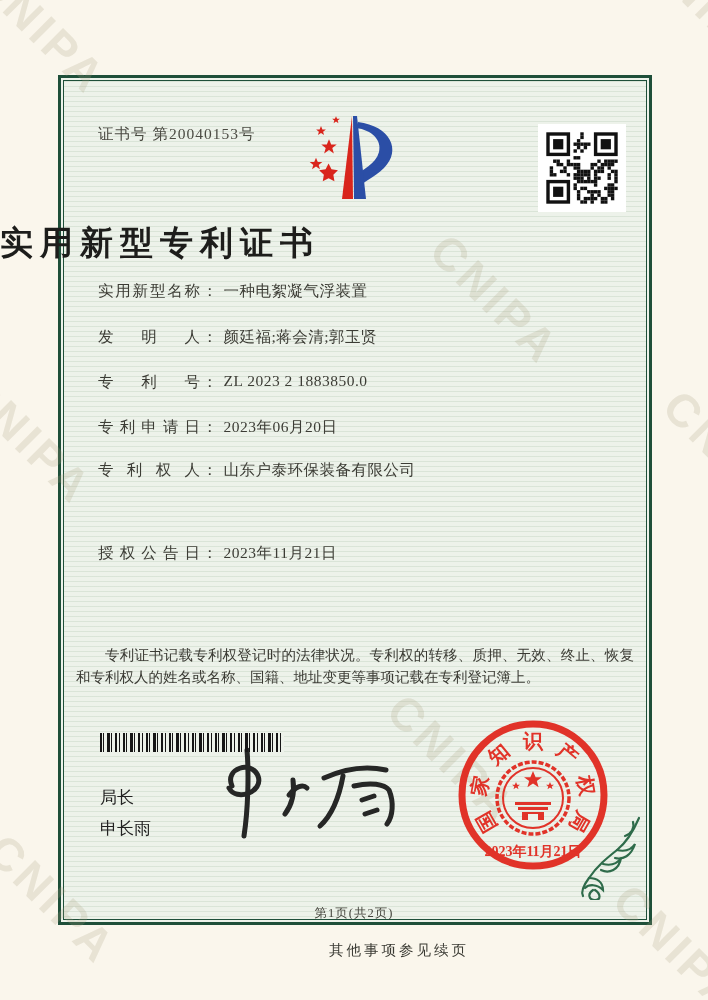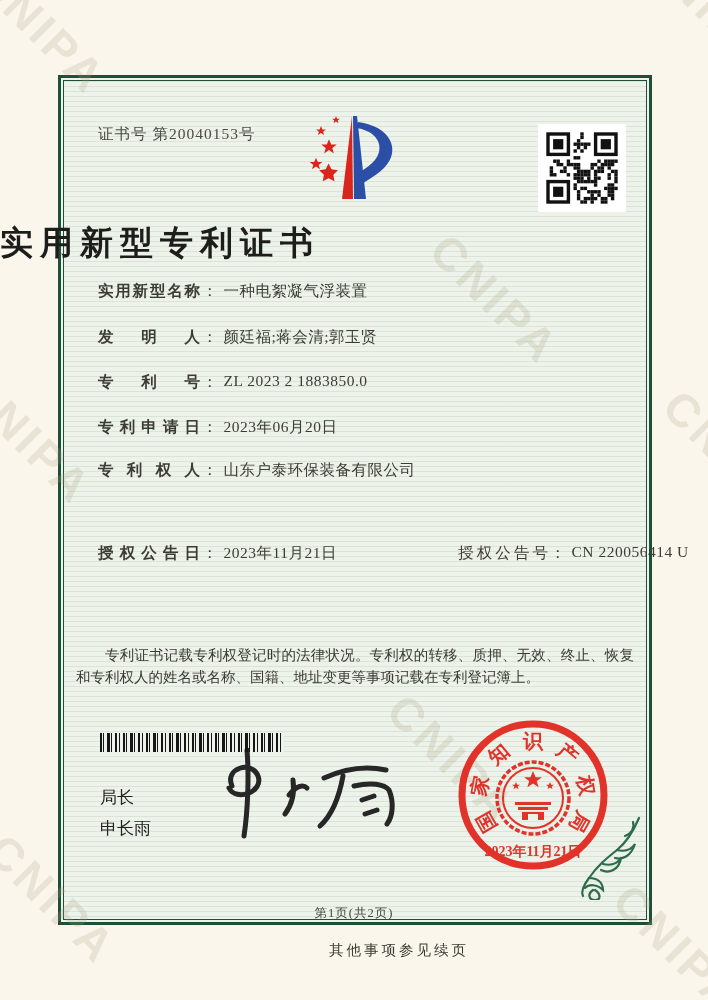--- a/index.html
+++ b/index.html
@@ -49,21 +49,21 @@
   .title{
     position:absolute;left:0;top:221px;width:708px;
     text-align:left;font-size:33px;font-weight:bold;
     letter-spacing:7px;color:#1d1d1b;
   }
 
   
   .row{position:absolute;left:98px;font-size:15.5px;color:#3c3c35;}
   .row .lab{
     display:inline-block;width:102px;vertical-align:top;
-    text-align:justify;text-align-last:justify;font-weight:bold;
+    text-align:justify;text-align-last:justify;
   }
   .row .colon{display:inline-block;vertical-align:top;margin:0 6px 0 2px;}
   .row .val{display:inline-block;vertical-align:top;letter-spacing:0.5px;}
   .row .val.addr{width:438px;line-height:24px;}
   .pair2{position:absolute;left:360px;top:0;white-space:nowrap;}
   .pair2 .lab2{
     display:inline-block;width:90px;text-align:justify;text-align-last:justify;
   }
 
   
@@ -276,23 +276,20 @@
     </div>
     <div class="row" style="top:417px">
       <span class="lab">专利申请日</span><span class="colon">：</span><span class="val">2023年06月20日</span>
     </div>
     <div class="row" style="top:460px">
       <span class="lab">专利权人</span><span class="colon">：</span><span class="val">山东户泰环保装备有限公司</span>
     </div>
 
     <div class="row" style="top:543px;width:560px">
       <span class="lab">授权公告日</span><span class="colon">：</span><span class="val">2023年11月21日</span>
-      <span class="pair2">
-        <span class="lab2">授权公告号</span><span class="colon">：</span><span class="val">CN 220056414 U</span>
-      </span>
     </div>
 
     <div class="para" style="top:644px">专利证书记载专利权登记时的法律状况。专利权的转移、质押、无效、终止、恢复和专利权人的姓名或名称、国籍、地址变更等事项记载在专利登记簿上。</div>
 
     <div class="barcode"></div>
 
     <div class="signer-title">局长</div>
     <div class="signer-name">申长雨</div>
 
     <svg class="signature" width="210" height="105" viewBox="0 0 210 105">

